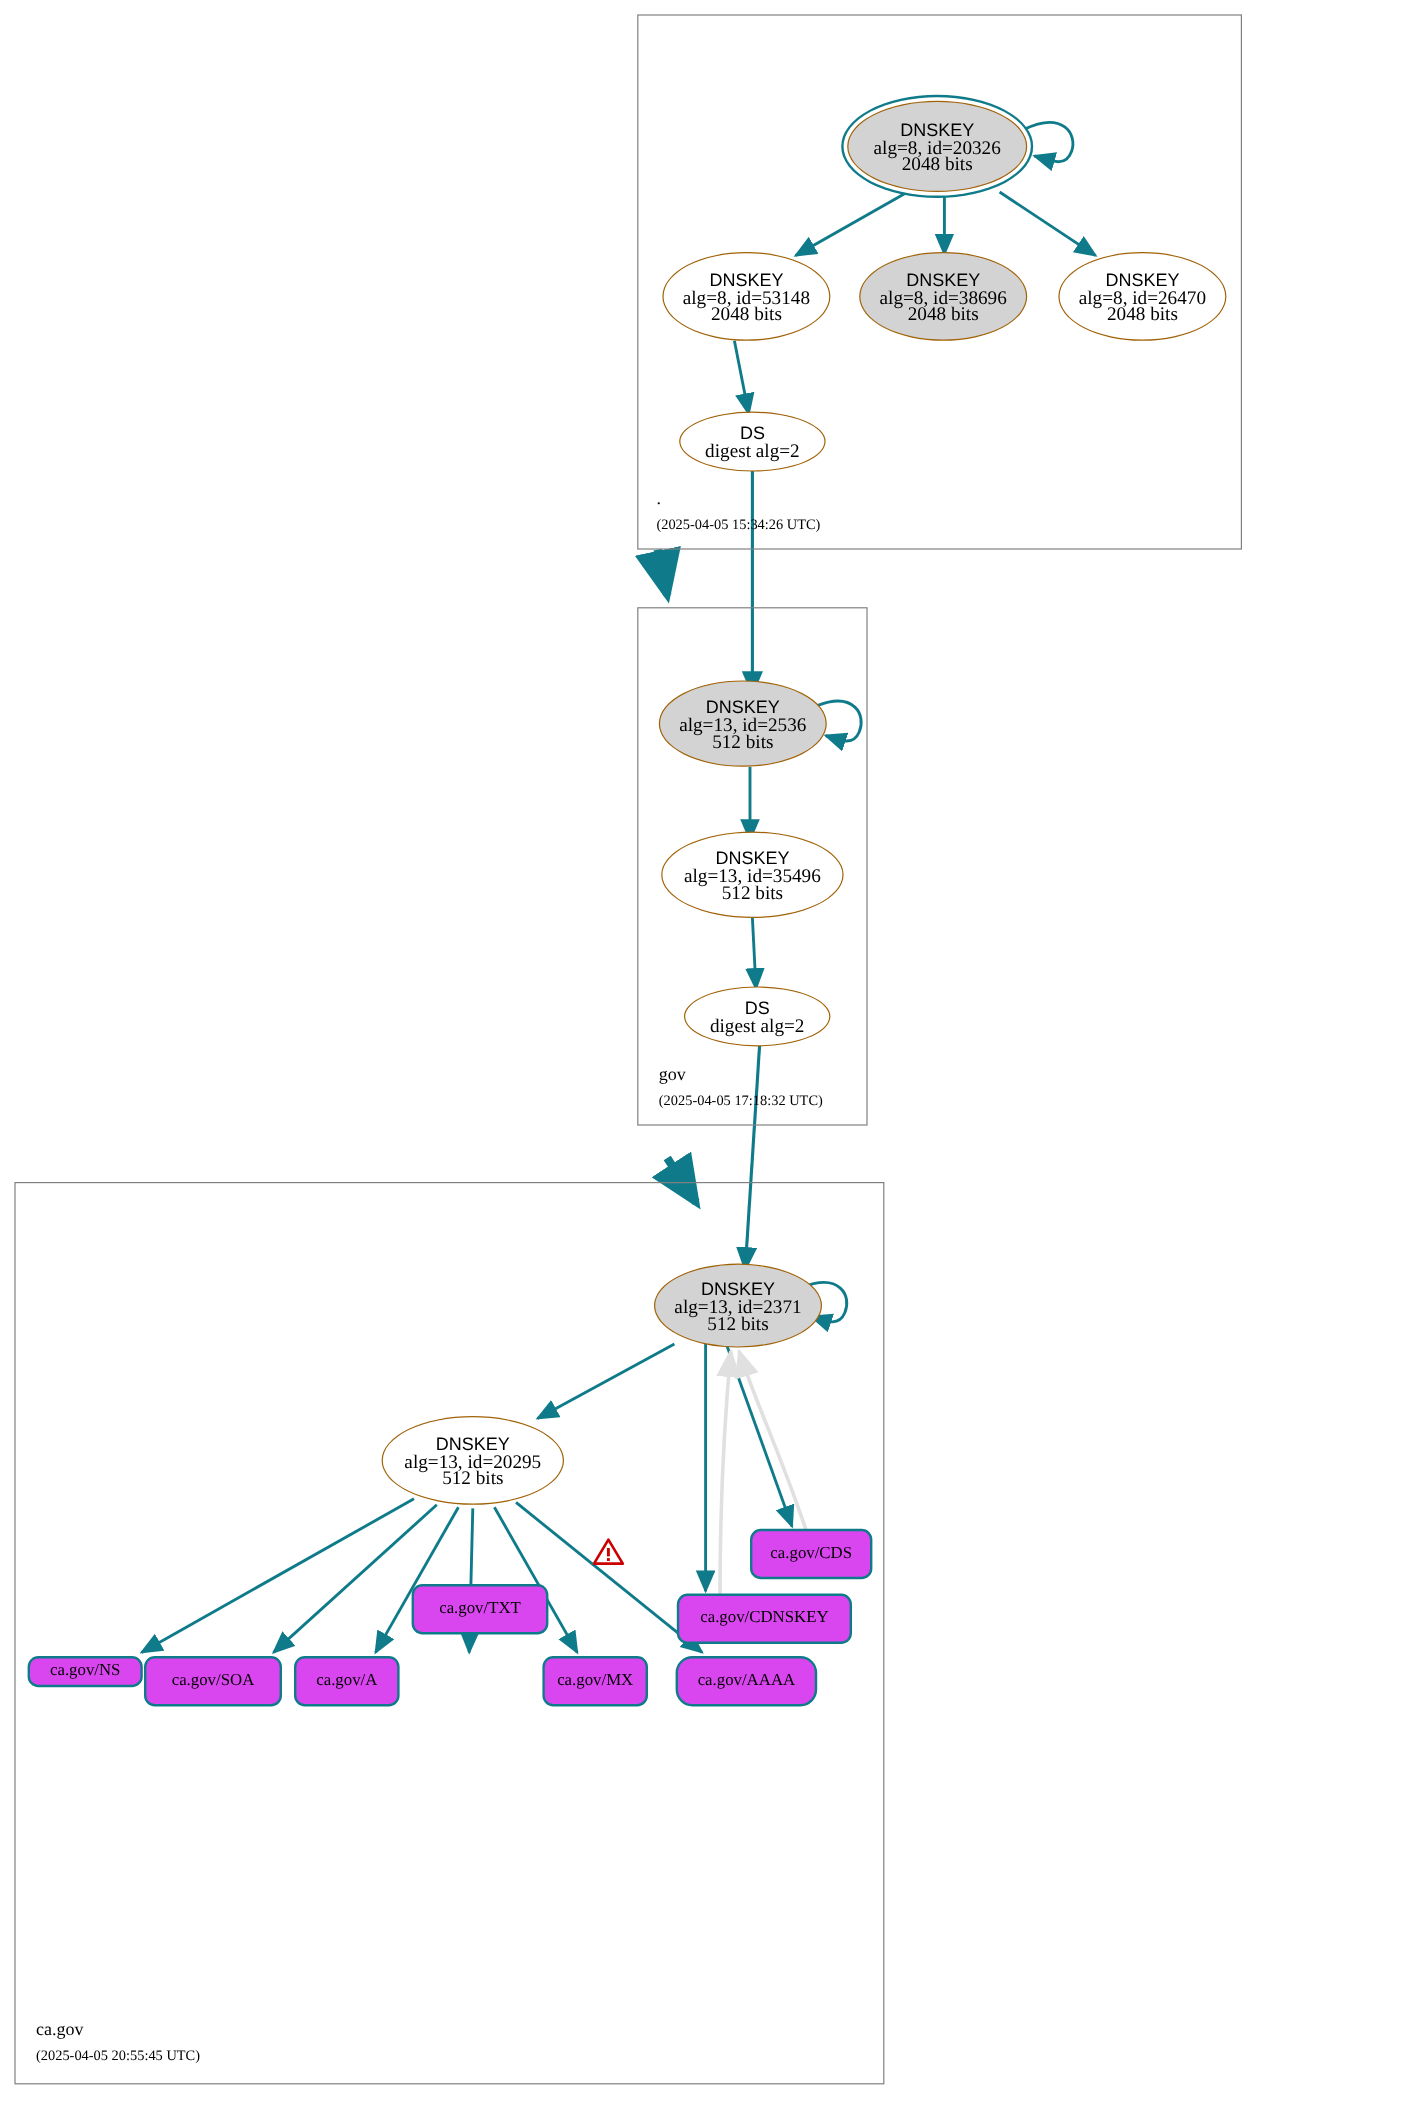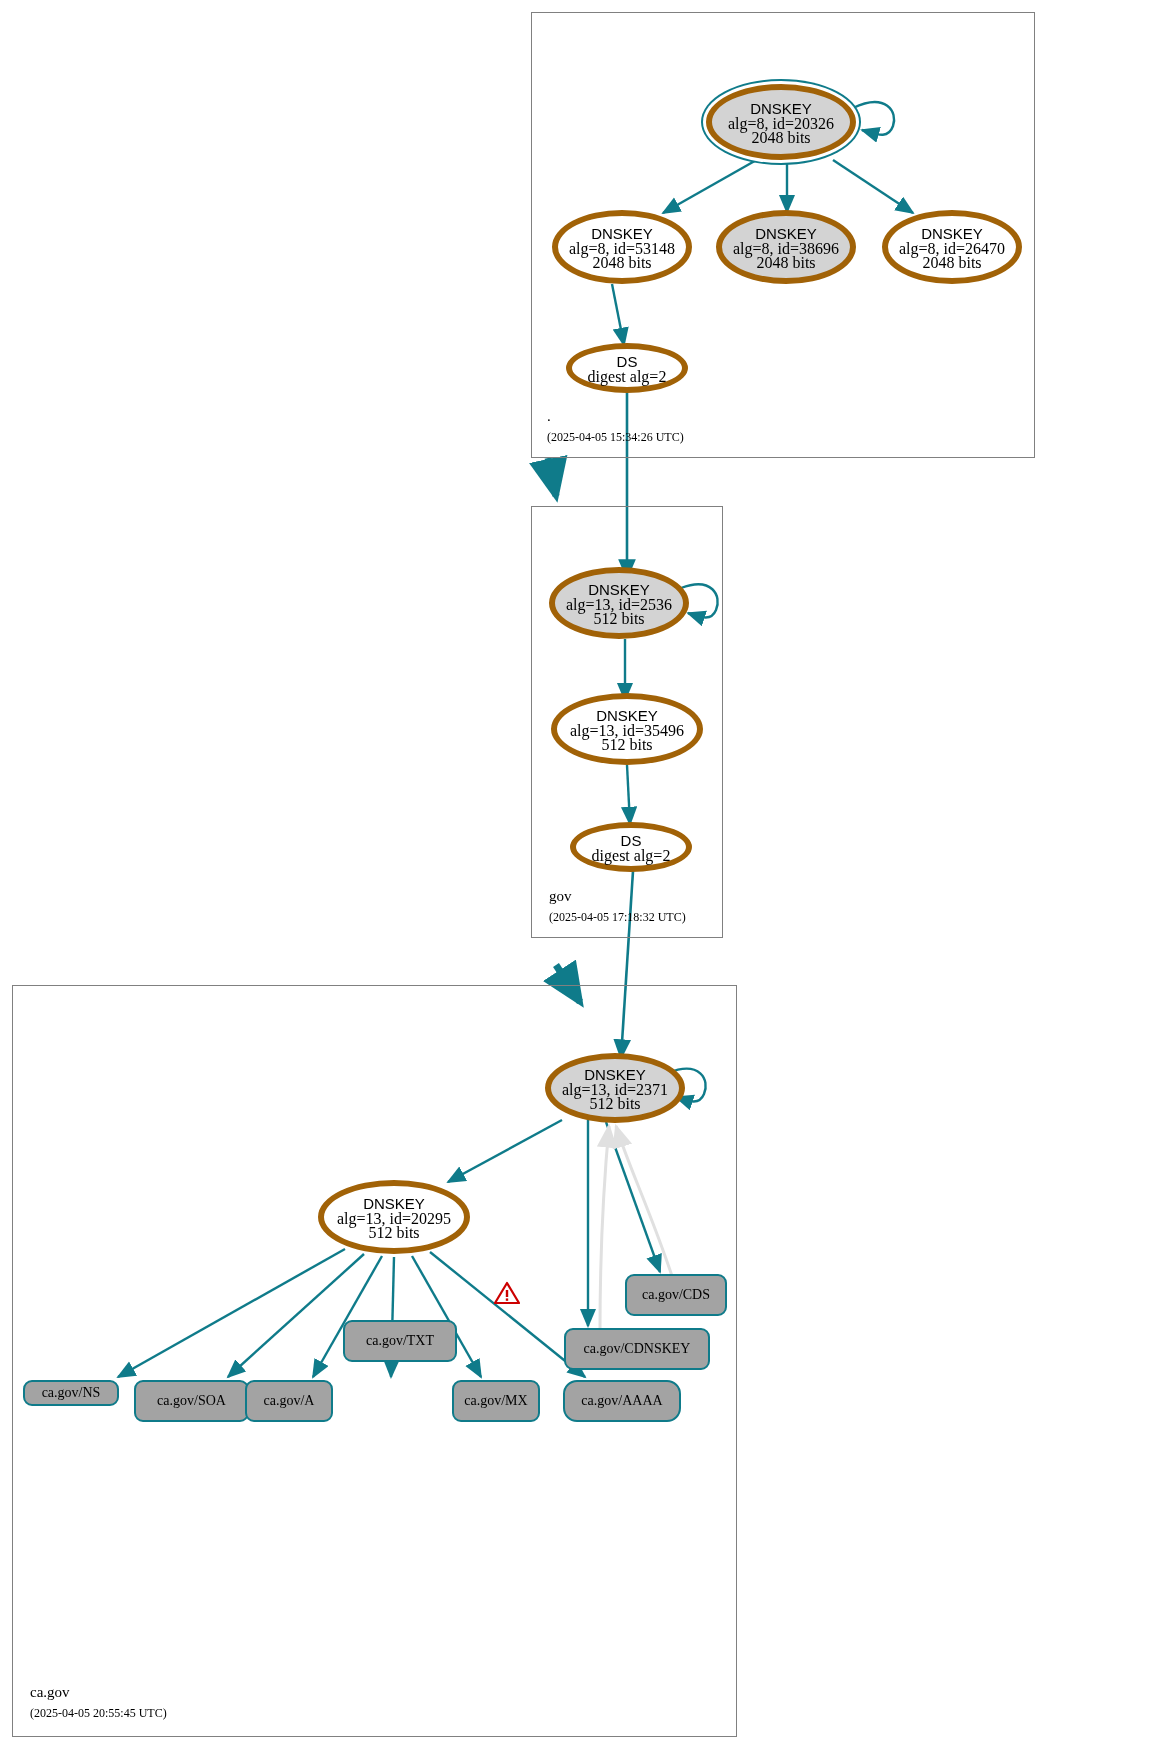--- a/index.html
+++ b/index.html
@@ -2,26 +2,26 @@
 <html><head>
 <meta charset="utf-8">
 <style>
   html,body{margin:0;padding:0;background:#ffffff;}
   body{width:1171px;height:1753px;position:relative;font-family:"Liberation Sans",sans-serif;overflow:hidden;}
   #canvas{position:absolute;left:0;top:0;width:1171px;height:1753px;}
   .zone-box{position:absolute;border:1px solid #808080;background:transparent;box-sizing:border-box;}
   .zone-label{position:absolute;font-family:"Liberation Serif",serif;font-size:15px;color:#000;white-space:nowrap;}
   .zone-time{position:absolute;font-family:"Liberation Serif",serif;font-size:12px;color:#000;white-space:nowrap;}
   .node{position:absolute;box-sizing:border-box;display:flex;flex-direction:column;align-items:center;justify-content:center;text-align:center;}
-  .ellipse{border:6px solid #a16207;border-radius:50%;background:#ffffff;text-align:center;}
+  .ellipse{border:1px solid #a16207;border-radius:50%;background:#ffffff;text-align:center;}
   .ellipse.filled{background:#d3d3d3;}
   .ellipse.dbl{box-shadow:0 0 0 3px #ffffff, 0 0 0 5px #0f7b8a;}
   .n-title{font-family:"Liberation Sans",sans-serif;font-size:15px;line-height:17px;color:#000;}
   .n-sub{font-family:"Liberation Serif",serif;font-size:16px;line-height:14px;color:#000;}
-  .rrset{position:absolute;box-sizing:border-box;border:2px solid #0f7b8a;border-radius:9px;background:#a3a3a3;display:flex;align-items:center;justify-content:center;font-family:"Liberation Serif",serif;font-size:14px;color:#000;white-space:nowrap;}
+  .rrset{position:absolute;box-sizing:border-box;border:2px solid #0f7b8a;border-radius:9px;background:#d946ef;display:flex;align-items:center;justify-content:center;font-family:"Liberation Serif",serif;font-size:14px;color:#000;white-space:nowrap;}
   .warn{position:absolute;width:26px;height:24px;}
   svg.edges{position:absolute;left:0;top:0;width:1171px;height:1753px;pointer-events:none;}
 </style>
 </head>
 <body>
 
 <div id="canvas">
 
   <svg class="edges" viewBox="0 0 1171 1753">
     <defs>
@@ -151,21 +151,21 @@
 
   <div class="warn" style="left:494px;top:1281px;">
     <svg viewBox="0 0 26 24" width="26" height="24">
       <path d="M13,2 L25,22 L1,22 Z" fill="#ffffff" stroke="#cc0000" stroke-width="2.2" stroke-linejoin="round"></path>
       <rect x="11.8" y="9" width="2.4" height="7" fill="#cc0000"></rect>
       <rect x="11.8" y="17.4" width="2.4" height="2.4" fill="#cc0000"></rect>
     </svg>
   </div>
 
   <div class="rrset" style="left:23px;top:1380px;width:96px;height:26px;">ca.gov/NS</div>
-  <div class="rrset" style="left:134px;top:1380px;width:115px;height:42px;">ca.gov/SOA</div>
+  <div class="rrset" style="left:120px;top:1380px;width:115px;height:42px;">ca.gov/SOA</div>
   <div class="rrset" style="left:245px;top:1380px;width:88px;height:42px;">ca.gov/A</div>
   <div class="rrset" style="left:343px;top:1320px;width:114px;height:42px;">ca.gov/TXT</div>
   <div class="rrset" style="left:452px;top:1380px;width:88px;height:42px;text-align:right;">ca.gov/MX</div>
   <div class="rrset" style="left:563px;top:1380px;width:118px;height:42px;border-radius:14px;">ca.gov/AAAA</div>
   <div class="rrset" style="left:564px;top:1328px;width:146px;height:42px;">ca.gov/CDNSKEY</div>
   <div class="rrset" style="left:625px;top:1274px;width:102px;height:42px;">ca.gov/CDS</div>
 
 </div>
 
 </body></html>

